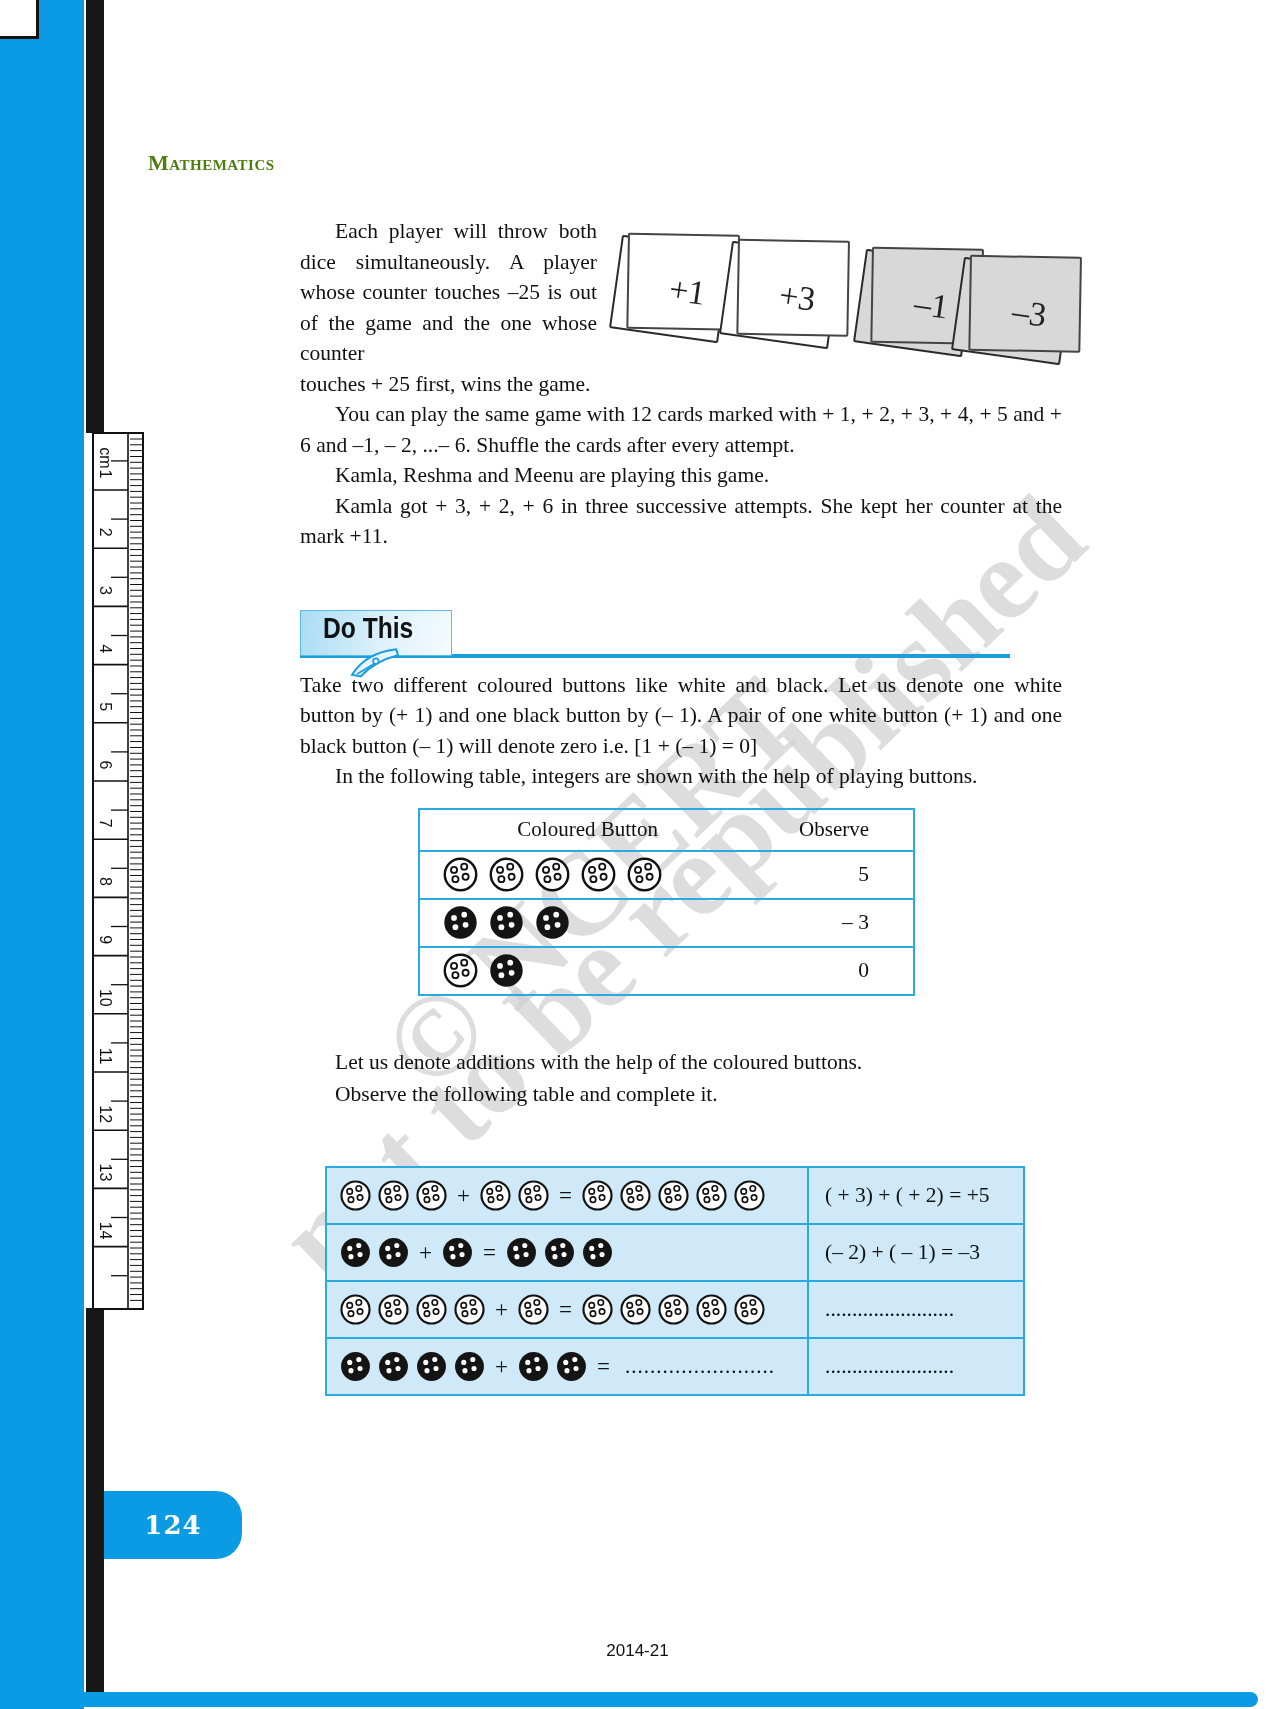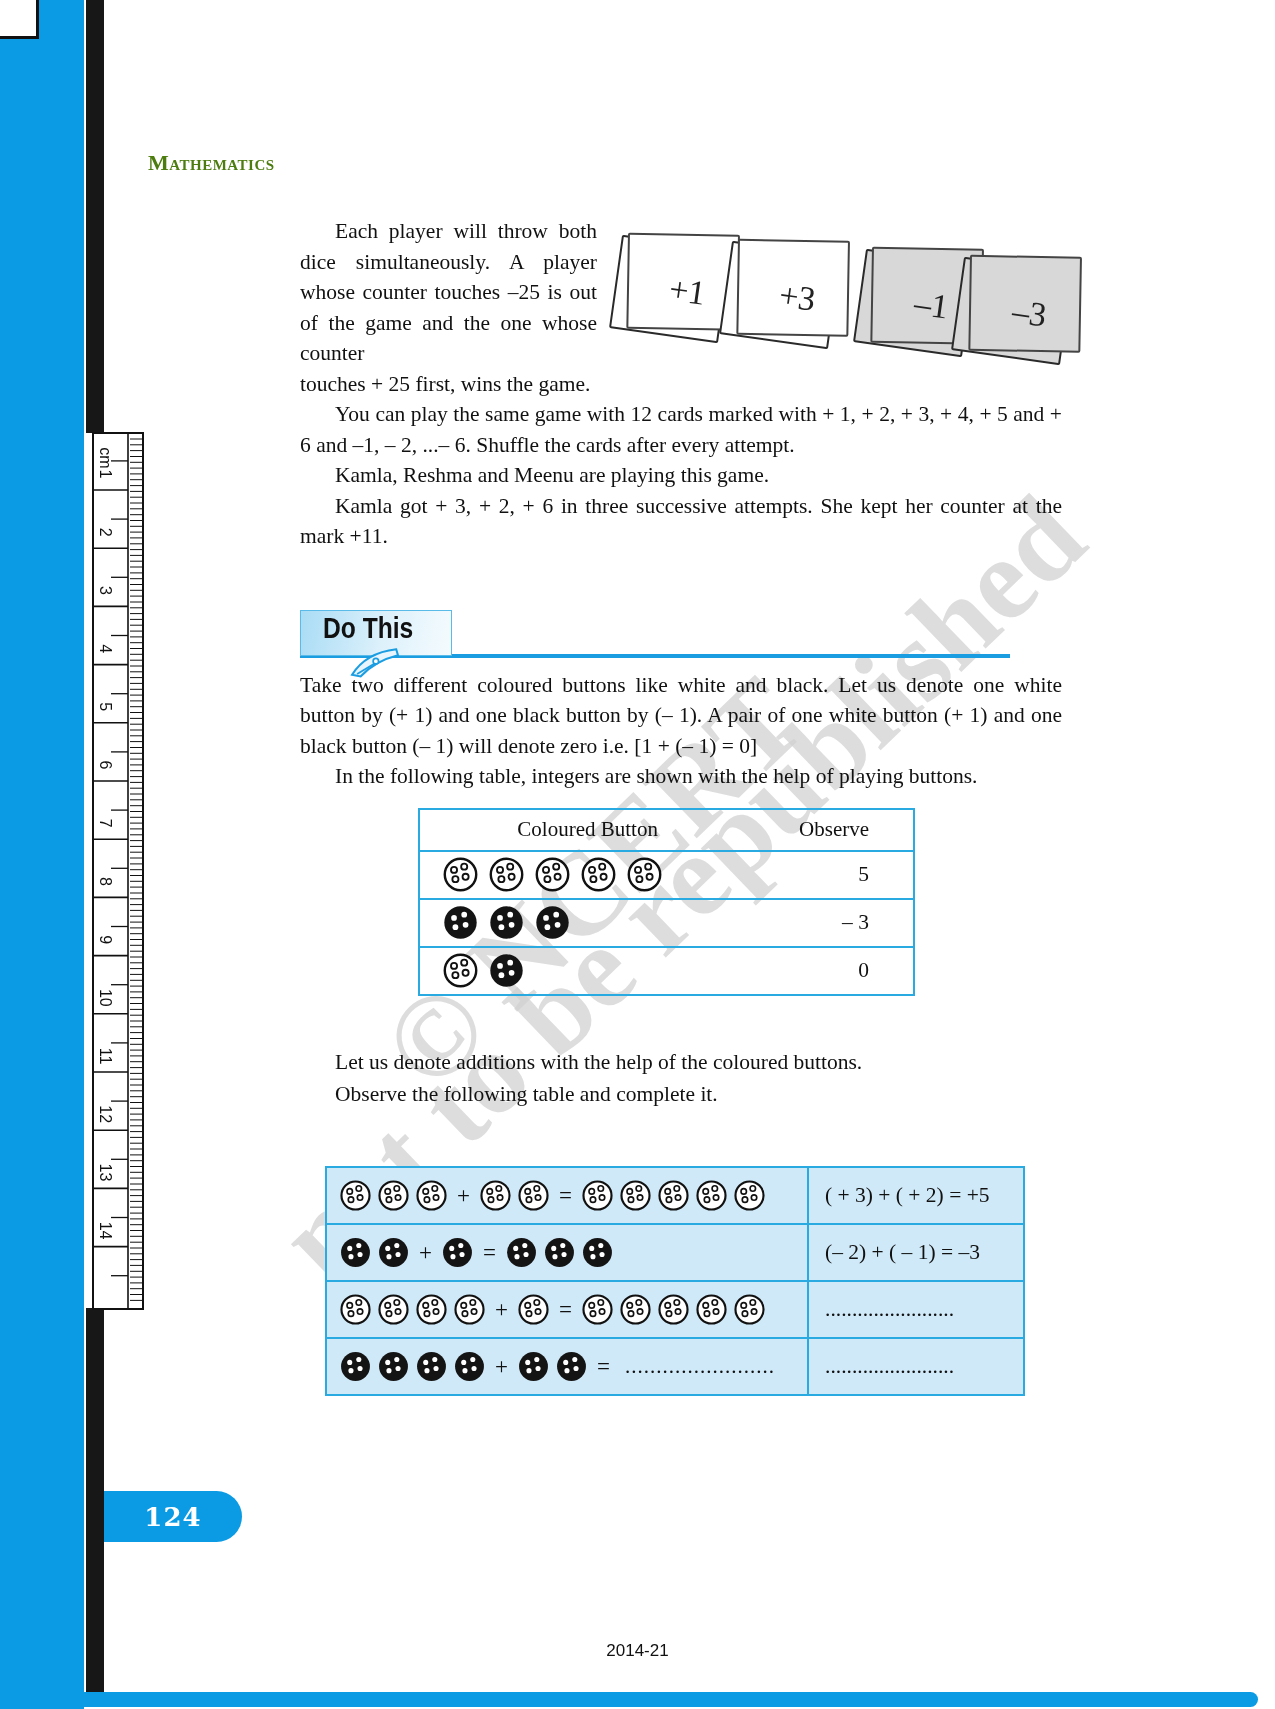--- a/index.html
+++ b/index.html
@@ -8,21 +8,21 @@
     background:#ffffff; overflow:hidden;
     font-family:"Liberation Serif", serif; color:#111;
   }
   
   .blue-strip { position:absolute; left:0; top:0; width:84px; height:1709px; background:#0a9be4; z-index:2; }
   .crop-corner { position:absolute; left:0; top:0; width:36px; height:36px; background:#fff;
     border-right:3px solid #111; border-bottom:3px solid #111; z-index:3; }
   .black-bar-top { position:absolute; left:86px; top:0; width:18px; height:433px; background:#171717; z-index:2; }
   .black-bar-bottom { position:absolute; left:86px; top:1308px; width:18px; height:384px; background:#171717; z-index:2; }
   .ruler { position:absolute; left:92px; top:432px; width:52px; height:878px; z-index:3; }
-  .page-badge { position:absolute; left:104px; top:1491px; width:138px; height:51px;
+  .page-badge { position:absolute; left:104px; top:1491px; width:138px; height:68px;
     background:#0a9be4; border-radius:0 26px 26px 0; z-index:4;
     display:flex; align-items:center; justify-content:center;
     color:#fff; font-family:"DejaVu Serif", serif; font-weight:bold; font-size:26px; letter-spacing:1px; }
   .bottom-bar { position:absolute; left:0; top:1692px; width:1258px; height:15px;
     background:#0a9be4; border-radius:0 8px 8px 0; z-index:2; }
   .footer-year { position:absolute; left:0; top:1641px; width:1275px; text-align:center;
     font-family:"Liberation Sans", sans-serif; font-size:17px; color:#111; z-index:3; }
   
   .wm { position:absolute; z-index:1; color:#d2d2d2; opacity:.75; white-space:nowrap;
     font-family:"Liberation Serif", serif; font-weight:bold; transform:rotate(-44deg); }

